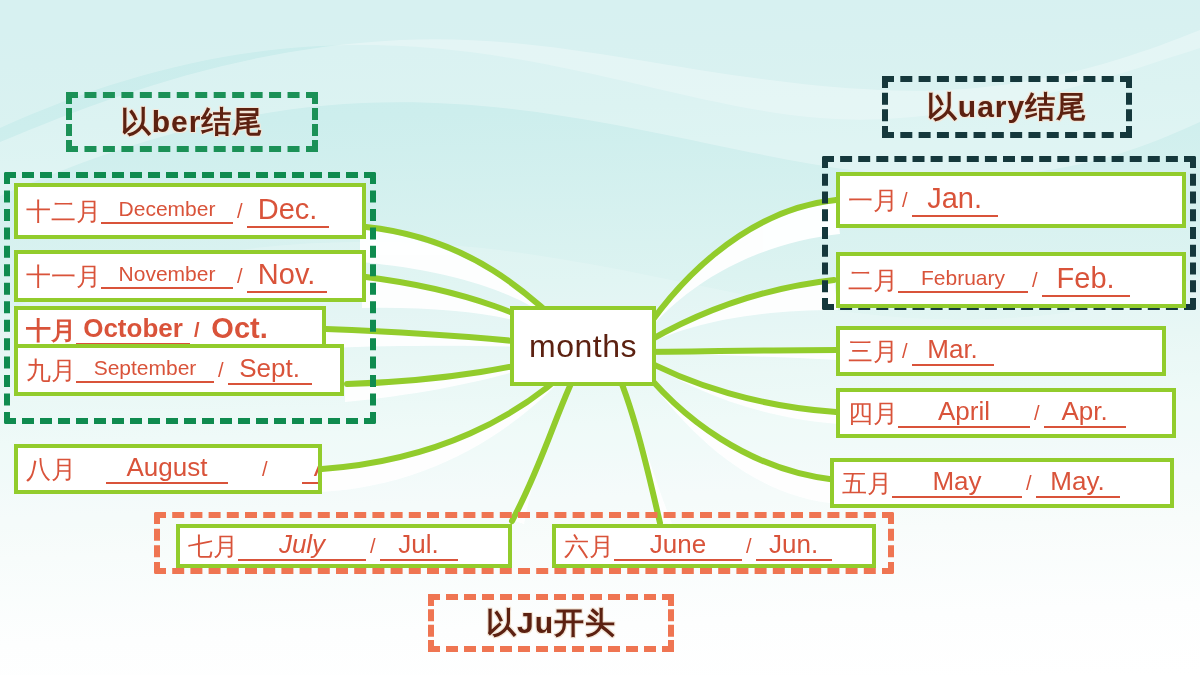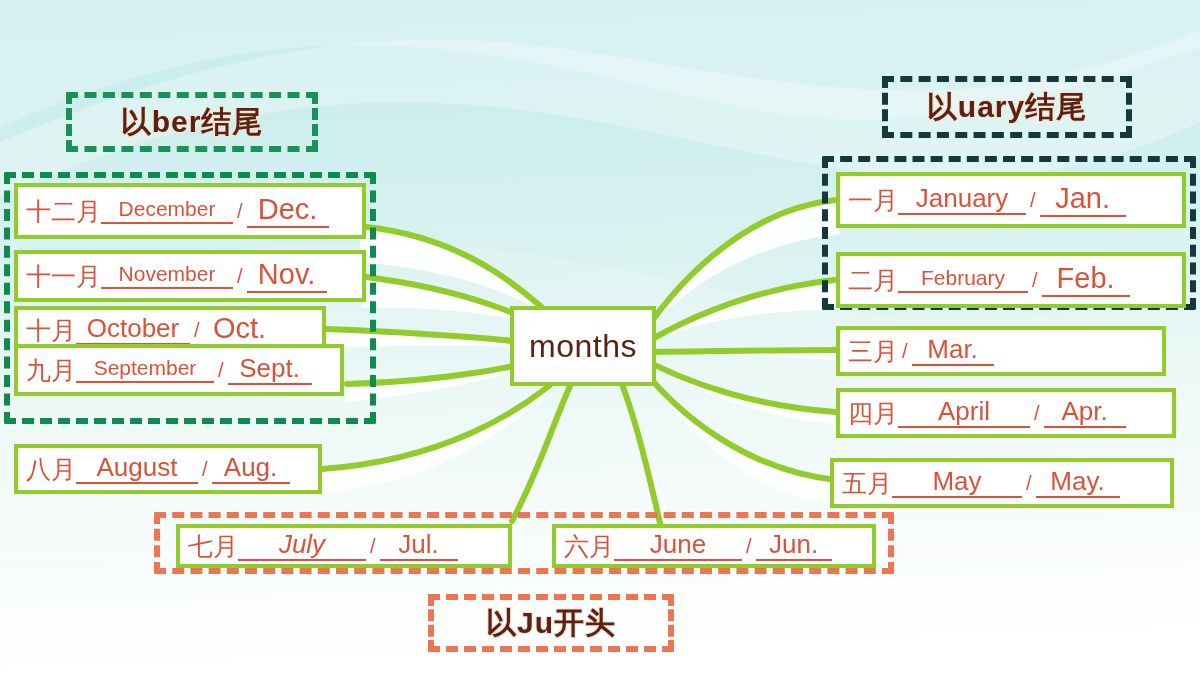--- a/index.html
+++ b/index.html
@@ -206,35 +206,35 @@
     <span class="blank big" style="width:78px;">Dec.</span>
   </div>
 
   <div class="card" style="left:14px; top:250px; width:352px; height:52px;">
     <span class="cn">十一月</span>
     <span class="blank small" style="width:128px;">November</span>
     <span class="slash">/</span>
     <span class="blank big" style="width:76px;">Nov.</span>
   </div>
 
-  <div class="card" style="left:14px; top:306px; width:312px; height:48px;">
+  <div class="card" style="left:14px; top:306px; width:312px; height:48px;font-weight:bold;">
     <span class="cn">十月</span>
     <span class="blank full" style="width:110px;">October</span>
     <span class="slash">/</span>
     <span class="blank big" style="width:68px;">Oct.</span>
   </div>
 
   <div class="card" style="left:14px; top:344px; width:330px; height:52px;">
     <span class="cn">九月</span>
     <span class="blank small" style="width:134px;">September</span>
     <span class="slash">/</span>
     <span class="blank full" style="width:80px;">Sept.</span>
   </div>
 
-  <div class="card" style="left:14px; top:444px; width:308px; height:50px;">
+  <div class="card" style="left:14px; top:444px; width:308px; height:50px;gap:30px;">
     <span class="cn">八月</span>
     <span class="blank full" style="width:118px;">August</span>
     <span class="slash">/</span>
     <span class="blank full" style="width:74px;">Aug.</span>
   </div>
 
   <div class="card" style="left:176px; top:524px; width:336px; height:44px;">
     <span class="cn">七月</span>
     <span class="blank full" style="width:124px;font-style:italic;">July</span>
     <span class="slash">/</span>
@@ -243,21 +243,20 @@
 
   <div class="card" style="left:552px; top:524px; width:324px; height:44px;">
     <span class="cn">六月</span>
     <span class="blank full" style="width:124px;">June</span>
     <span class="slash">/</span>
     <span class="blank full" style="width:72px;">Jun.</span>
   </div>
 
   <div class="card" style="left:836px; top:172px; width:350px; height:56px;">
     <span class="cn">一月</span>
-    <span class="blank full" style="width:124px;">January</span>
     <span class="slash">/</span>
     <span class="blank big" style="width:82px;">Jan.</span>
   </div>
 
   <div class="card" style="left:836px; top:252px; width:350px; height:56px;">
     <span class="cn">二月</span>
     <span class="blank small" style="width:126px;">February</span>
     <span class="slash">/</span>
     <span class="blank big" style="width:84px;">Feb.</span>
   </div>

